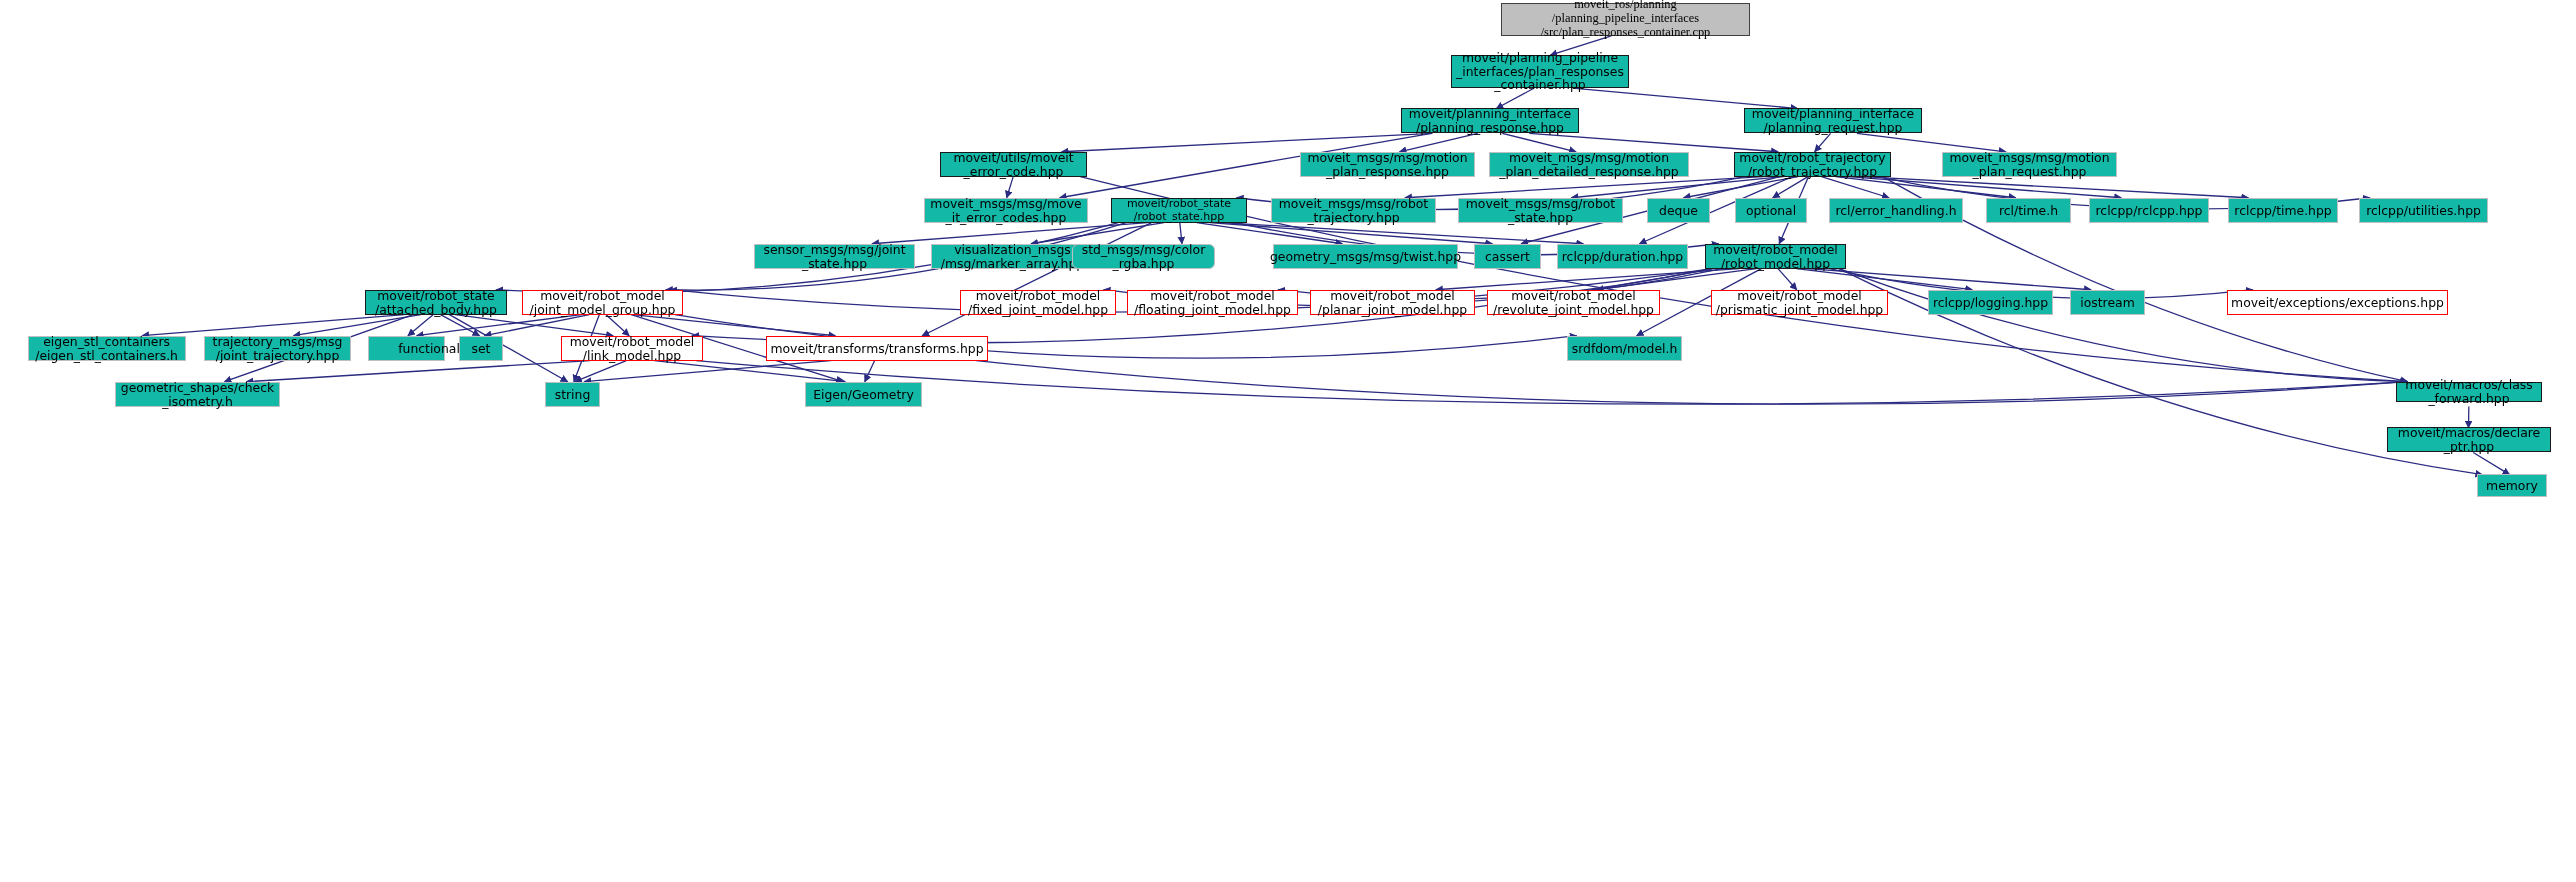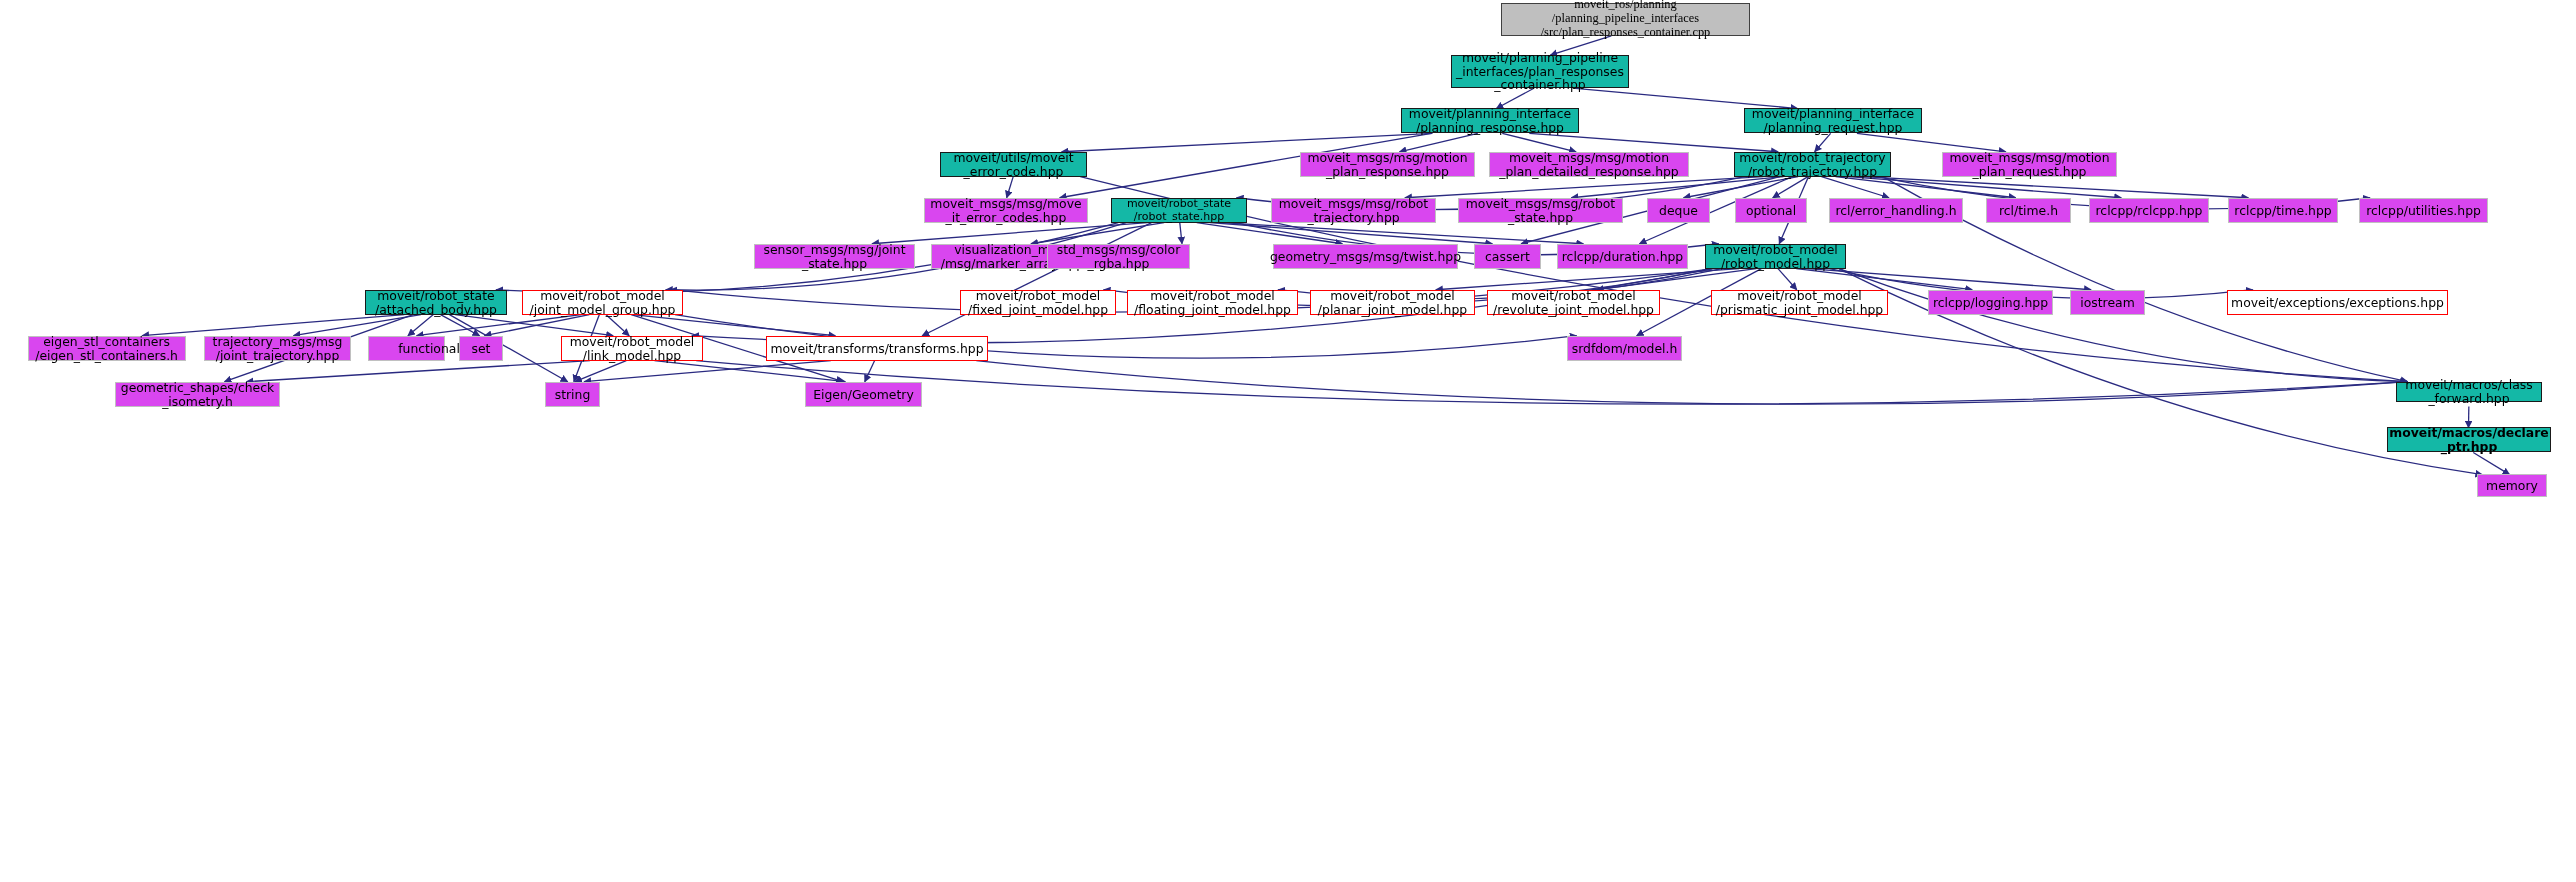--- a/index.html
+++ b/index.html
@@ -5,21 +5,21 @@
   html,body{margin:0;padding:0;background:#ffffff;}
   #graph-root{position:relative;width:2576px;height:883px;background:#ffffff;
     font-family:"DejaVu Sans","Liberation Sans",sans-serif;overflow:hidden;}
   svg#edges{position:absolute;left:0;top:0;width:2576px;height:883px;}
   .node{position:absolute;box-sizing:border-box;display:flex;align-items:center;
     justify-content:center;text-align:center;line-height:1.12;
     font-size:12.4px;color:#000;background:#ffffff;}
   .node span{display:block;white-space:pre;}
   .n-root{border:0.9px solid #404040;background:#bfbfbf;font-family:Liberation Serif, serif;}
   .n-black{border:0.9px solid #1a1a1a;background:#14b8a6;}
-  .n-grey{border:0.9px solid #c0c0c0;background:#d946ef;}
+  .n-grey{border:0.9px solid #c0c0c0;background:#14b8a6;}
   .n-red{border:0.9px solid #ff0000;background:#ffffff;}
 </style>
 </head>
 <body>
 
 <div id="graph-root">
   <svg id="edges" viewBox="0 0 2802 960" preserveAspectRatio="none">
     <defs>
       <marker id="arrow" viewBox="0 0 10 10" refX="9" refY="5" markerWidth="6" markerHeight="6" orient="auto-start-reverse">
         <path d="M 0 0 L 10 5 L 0 10 z" fill="#2a2a80"></path>
@@ -177,21 +177,21 @@
         <span>rclcpp/utilities.hpp</span>
       </div>
       <div class="node n-grey" style="left: 754px; top: 244px; width: 161px; height: 25px;">
         <span>sensor_msgs/msg/joint
 _state.hpp</span>
       </div>
       <div class="node n-grey" style="left: 931px; top: 244px; width: 163px; height: 25px;">
         <span>visualization_msgs
 /msg/marker_array.hpp</span>
       </div>
-      <div class="node n-grey" style="left: 1047px; top: 244px; width: 143px; height: 25px;">
+      <div class="node n-grey" style="left: 1072px; top: 244px; width: 143px; height: 25px; border-radius: 6px;">
         <span>std_msgs/msg/color
 _rgba.hpp</span>
       </div>
       <div class="node n-grey" style="left: 1273px; top: 244px; width: 185px; height: 25px;">
         <span>geometry_msgs/msg/twist.hpp</span>
       </div>
       <div class="node n-grey" style="left: 1474px; top: 244px; width: 67px; height: 25px;">
         <span>cassert</span>
       </div>
       <div class="node n-grey" style="left: 1557px; top: 244px; width: 131px; height: 25px;">
@@ -269,21 +269,21 @@
       <div class="node n-grey" style="left: 545px; top: 382px; width: 55px; height: 25px;">
         <span>string</span>
       </div>
       <div class="node n-grey" style="left: 805px; top: 382px; width: 117px; height: 25px;">
         <span>Eigen/Geometry</span>
       </div>
       <div class="node n-black" style="left: 2396px; top: 382px; width: 146px; height: 20px;">
         <span>moveit/macros/class
 _forward.hpp</span>
       </div>
-      <div class="node n-black" style="left: 2387px; top: 427px; width: 164px; height: 25px; font-weight: bold;">
+      <div class="node n-black" style="left: 2387px; top: 427px; width: 164px; height: 25px;">
         <span>moveit/macros/declare
 _ptr.hpp</span>
       </div>
       <div class="node n-grey" style="left: 2477px; top: 474px; width: 70px; height: 23px;">
         <span>memory</span>
       </div>
     </div>
 </div>
 
 

